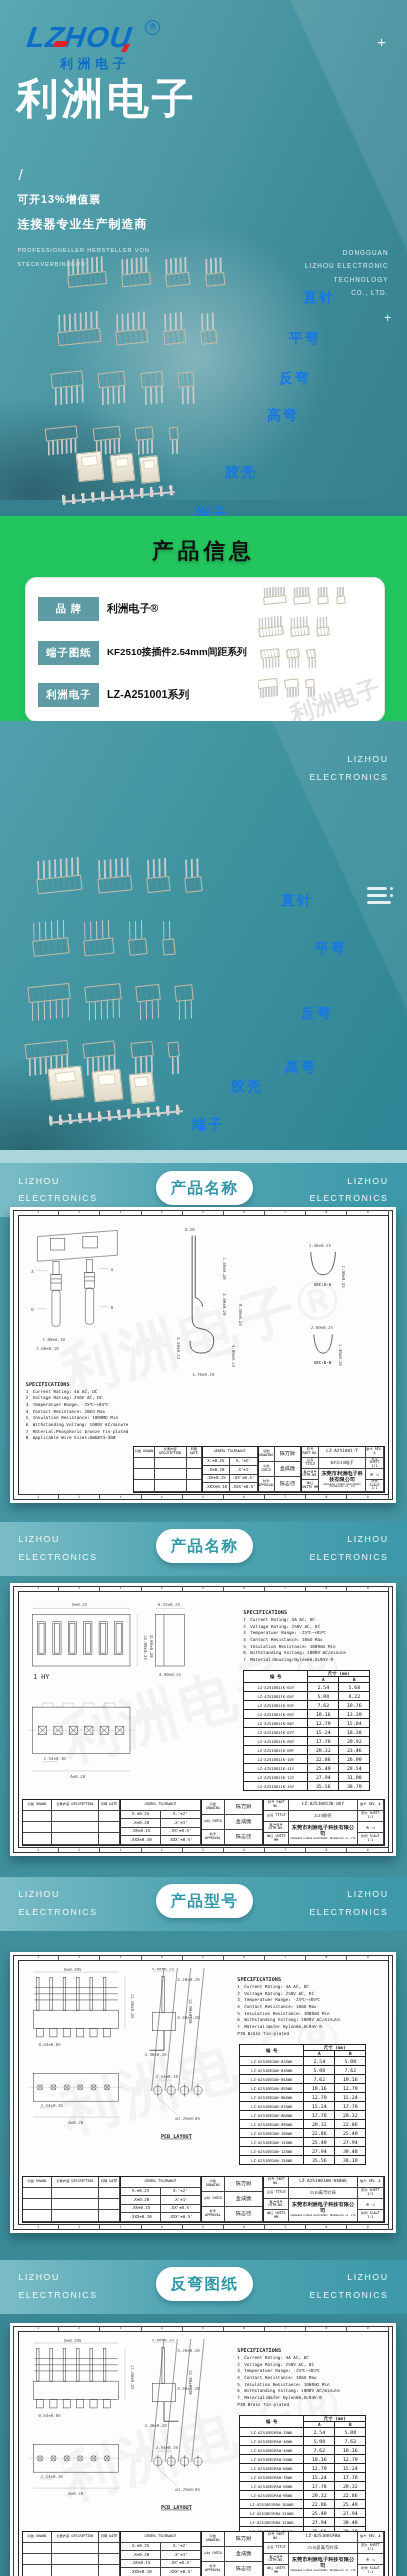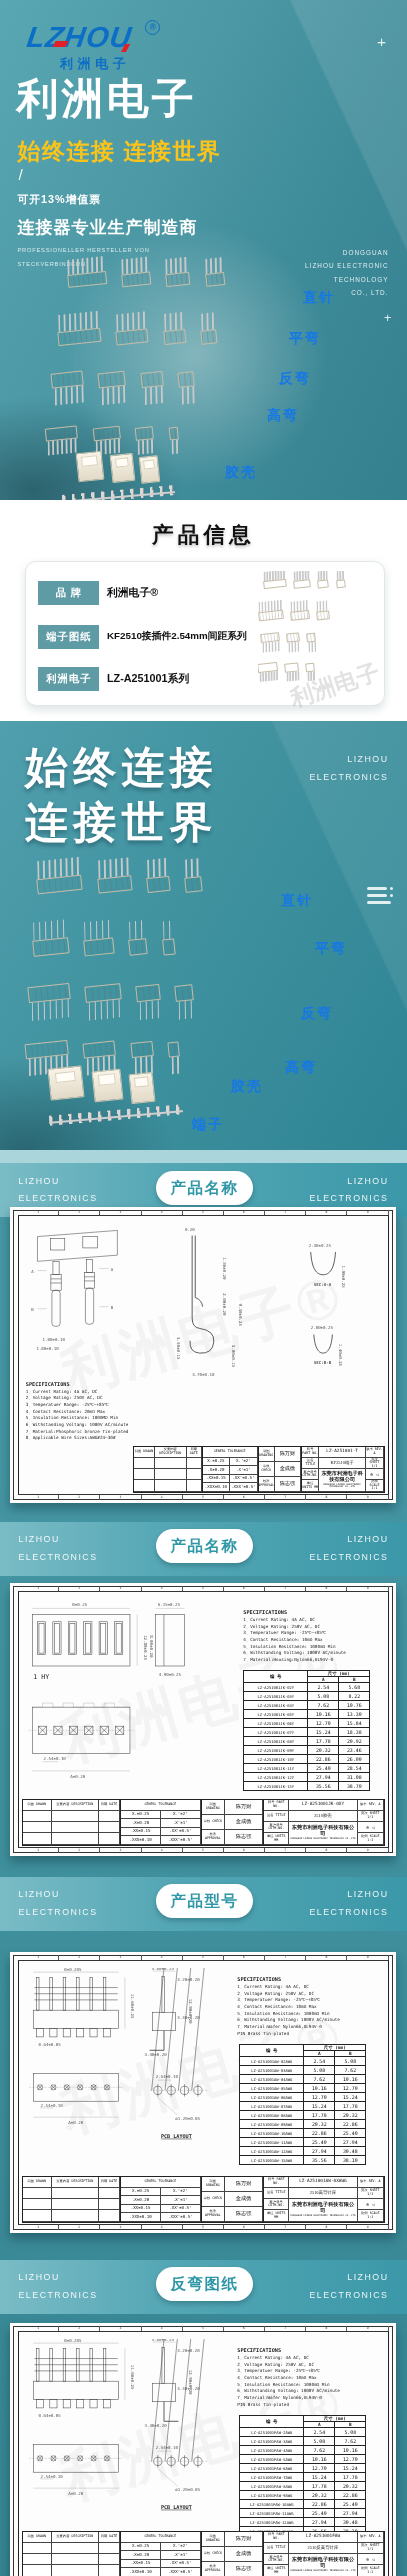--- a/index.html
+++ b/index.html
@@ -45,21 +45,21 @@
   .shell{position:absolute;background:linear-gradient(#f8f3e7,#e2dac7);
     border:0.5px solid #cdc4ae;border-radius:1.5px;}
   .shell:after{content:"";position:absolute;left:18%;right:18%;top:12%;bottom:52%;
     background:#fffdf6;border:0.5px solid #d8d0bb;}
   .chain{position:absolute;height:10.3px;
     background:
      linear-gradient(rgba(0,0,0,0) 0 6.2px,#cfcfcf 6.2px 8.2px,rgba(0,0,0,0) 8.2px),
      repeating-linear-gradient(90deg,#d9d9d9 0 2.6px,#969696 2.6px 3.6px,rgba(0,0,0,0) 3.6px 9.8px);}
 
   
-  #pinfo{top:500px;height:222px;background:#ffffff;}
+  #pinfo{top:516px;height:222px;background:#22c55e;}
   .pinfo-title{width:100%;text-align:center;color:#111;font-size:21.6px;font-weight:bold;
     letter-spacing:4.1px;text-shadow:0 2.1px 3.1px rgba(0,0,0,.25);}
   .pcard{position:absolute;left:25px;top:61px;width:358px;height:143px;background:#fff;
     border:0.5px solid #e3e6e6;border-radius:11.3px;box-shadow:0 3.1px 8.2px rgba(80,110,115,.18);}
   .prow-label{position:absolute;left:12.4px;width:61px;height:24px;background:#5e9ba5;
     color:#fff;font-size:10.3px;font-weight:bold;text-align:center;line-height:24px;
     letter-spacing:1px;}
   .prow-value{position:absolute;left:81px;color:#111;font-size:10.8px;font-weight:bold;
     white-space:nowrap;}
   .wm{position:absolute;color:rgba(160,160,160,.30);font-weight:bold;pointer-events:none;}
@@ -129,24 +129,23 @@
   <div class="glow abs" style="left:62px;top:222px;width:268px;height:268px;"></div>
   <div class="abs" style="left:27px;top:23px;width:134px;height:67px;">
     <div class="logo-main">LZHOU</div>
     <div class="logo-red" style="left:27px;top:17.5px;width:13.4px;height:6.2px;"></div>
     <div class="logo-red" style="left:96px;top:20.6px;width:5.2px;height:8.2px;"></div>
     <div class="logo-sub" style="position:absolute;left:33px;top:32px;">利洲电子</div>
     <div class="logo-reg" style="left:118px;top:-3.1px;">®</div>
   </div>
   <div class="plus-thin abs" style="left:377px;top:34px;">+</div>
   <div class="hero-title abs" style="left:16.5px;top:78px;">利洲电子</div>
-  <div class="hero-sub abs" style="left:17.5px;top:136px;">始终连接  连接世界</div>
   <div class="hero-slash abs" style="left:18.5px;top:166px;">/</div>
   <div class="hero-line abs" style="left:17.5px;top:193px;">可开13%增值票</div>
-  <div class="hero-line abs" style="left:17.5px;top:216px;font-size:17px;">连接器专业生产制造商</div>
+  <div class="hero-line abs" style="left:17.5px;top:216px;font-size:12px;">连接器专业生产制造商</div>
   <div class="hero-de abs" style="left:17.5px;top:244px;">
     <div>PROFESSIONELLER HERSTELLER VON</div>
     <div>STECKVERBINDERN</div>
   </div>
   <div class="hero-en abs" style="right:18.5px;top:246px;">
     <div>DONGGUAN</div>
     <div>LIZHOU ELECTRONIC</div>
     <div>TECHNOLOGY</div>
     <div>CO., LTD.</div>
   </div>
@@ -321,22 +320,20 @@
           <div class="conn-body" style="height:6.7px;background-size:2.8px 100%;
      background-image:repeating-linear-gradient(90deg,rgba(110,100,80,.3) 0 0.4px,rgba(0,0,0,0) 0.4px 2.8px);"></div>
           <div class="conn-pins" style="height:8.8px;width:7.5px;margin-left:0.8px;background-size:2.8px 100%;"></div>
         </div>
       </div>
     <div class="wm" style="right:3.1px;bottom:4.1px;font-size:23px;transform:rotate(-18deg);">利洲电子</div>
   </div>
 </div>
 
 <div class="sec" id="hero2">
-  <div class="b2-title abs" style="left:25px;top:25px;">始终连接</div>
-  <div class="b2-title abs" style="left:25px;top:80px;">连接世界</div>
   <div class="b2-en abs" style="right:18.5px;top:29px;">
     <div>LIZHOU</div>
     <div>ELECTRONICS</div>
   </div>
   <div class="abs" style="left:367px;top:166px;width:29px;height:23px;">
     <div class="menu-bar" style="left:0;top:0;width:19.6px;"></div>
       <div class="menu-dot" style="left:23px;top:0;"></div>
     <div class="menu-bar" style="left:0;top:7.2px;width:19.6px;"></div>
       <div class="menu-dot" style="left:23px;top:7.2px;"></div>
     <div class="menu-bar" style="left:0;top:14.4px;width:24px;"></div>

